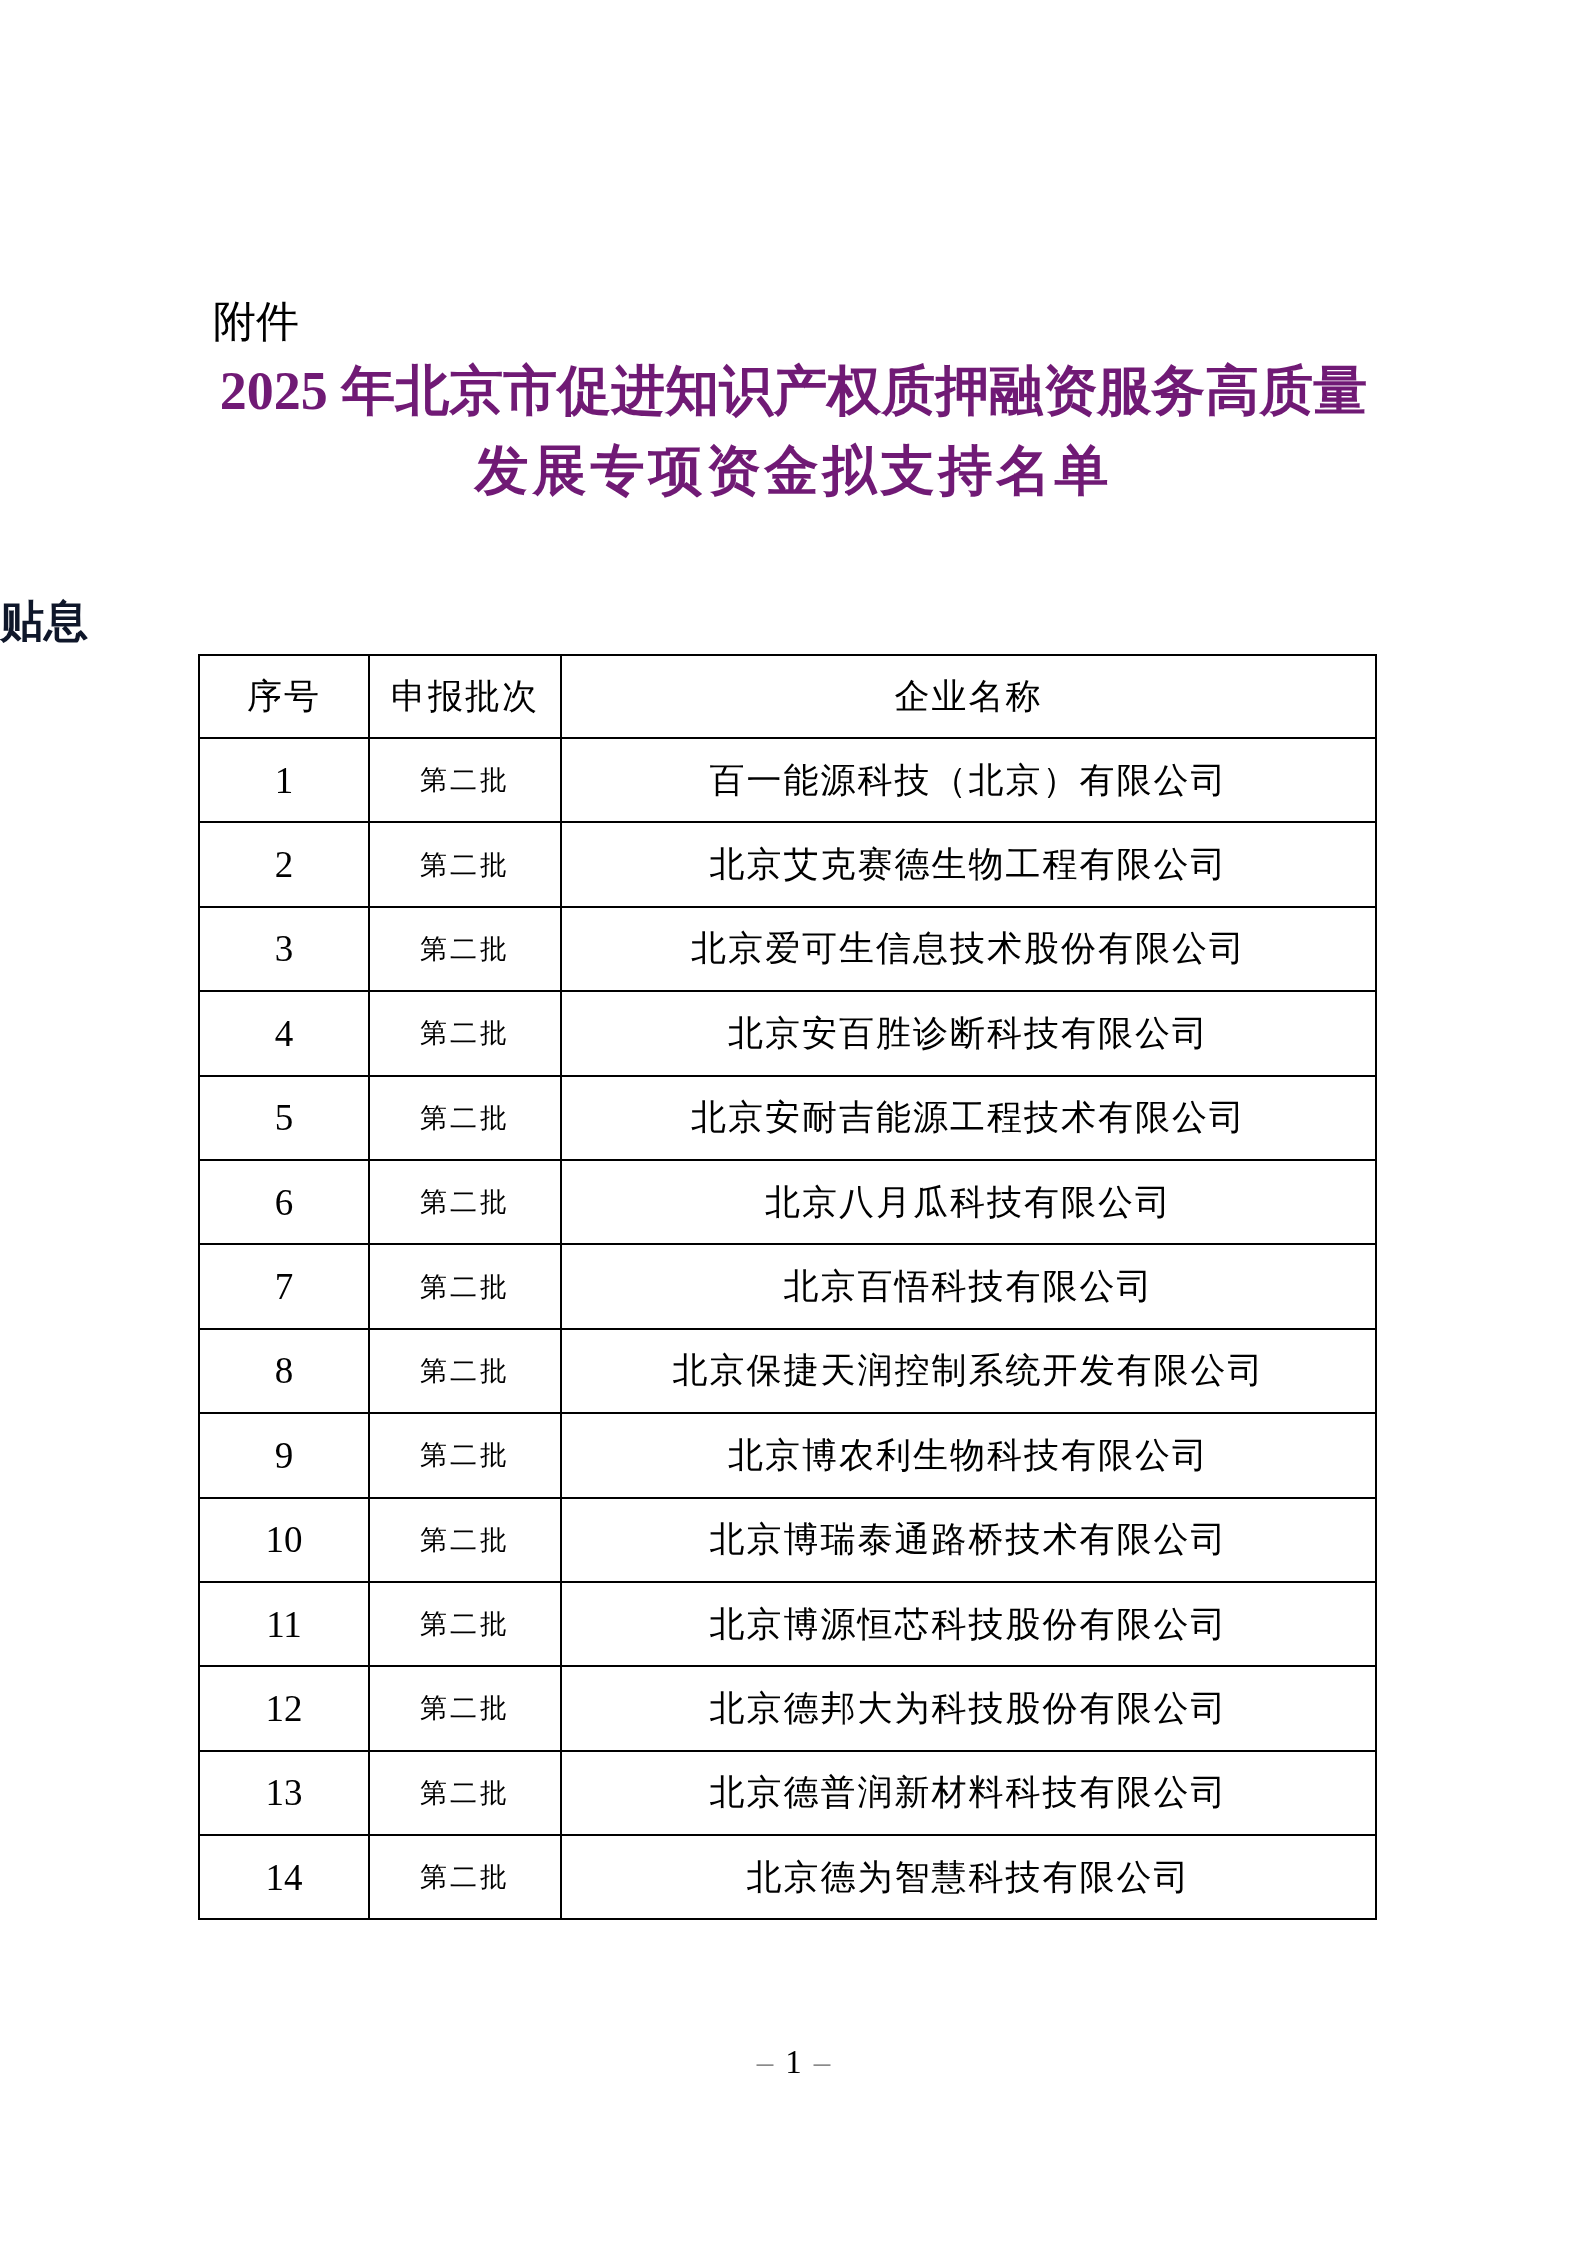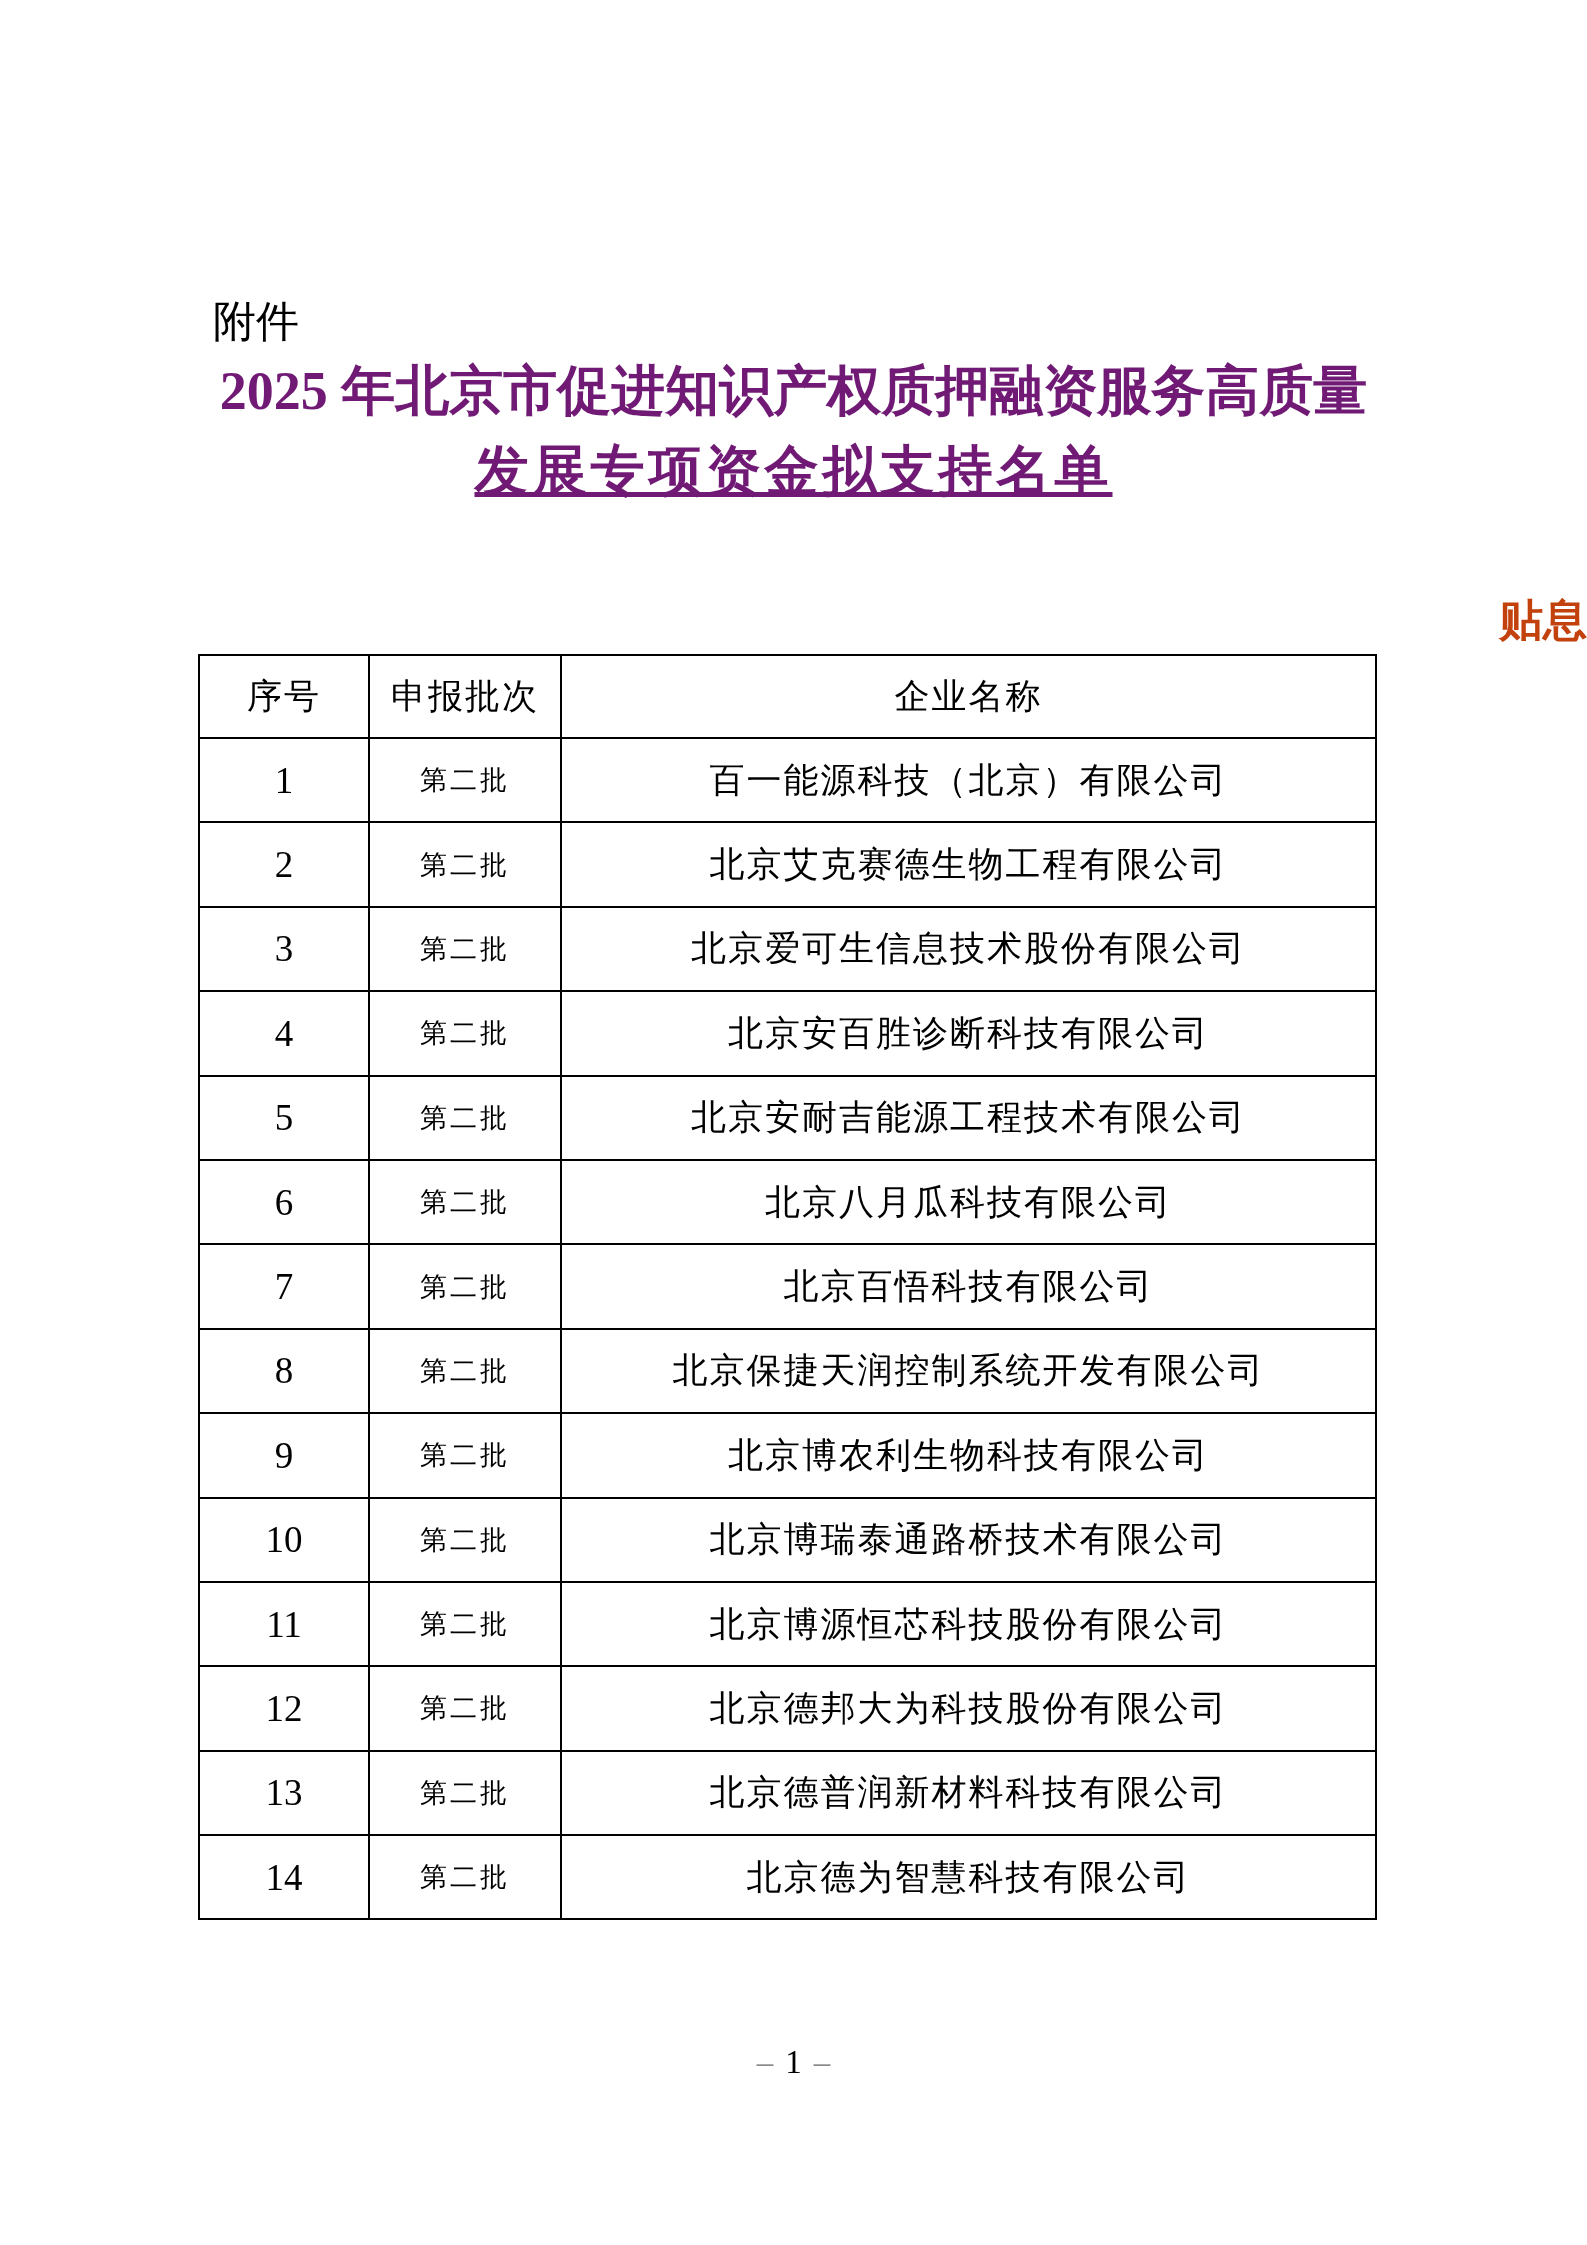--- a/index.html
+++ b/index.html
@@ -33,33 +33,32 @@
     width: 100%;
     text-align: center;
     font-family: "Liberation Serif", serif;
     font-weight: bold;
     font-size: 54px;
     line-height: 80px;
     color: #701a75;
   }
   .doc-title .line2 {
     letter-spacing: 4px;
-    text-decoration: underline;
   }
   .section-title {
     position: absolute;
     left: 0;
     top: 592px;
     width: 100%;
-    text-align: right;
-    font-family: Liberation Serif, serif;
+    text-align: left;
+    font-family: Liberation Sans, sans-serif;
     font-weight: bold;
     font-size: 44px;
     line-height: 58px;
-    color: #c2410c;
+    color: #0f172a;
   }
   table.subsidy-table {
     position: absolute;
     left: 198px;
     top: 654px;
     width: 1177px;
     border-collapse: collapse;
     table-layout: fixed;
   }
   .subsidy-table col.col-no     { width: 170px; }

